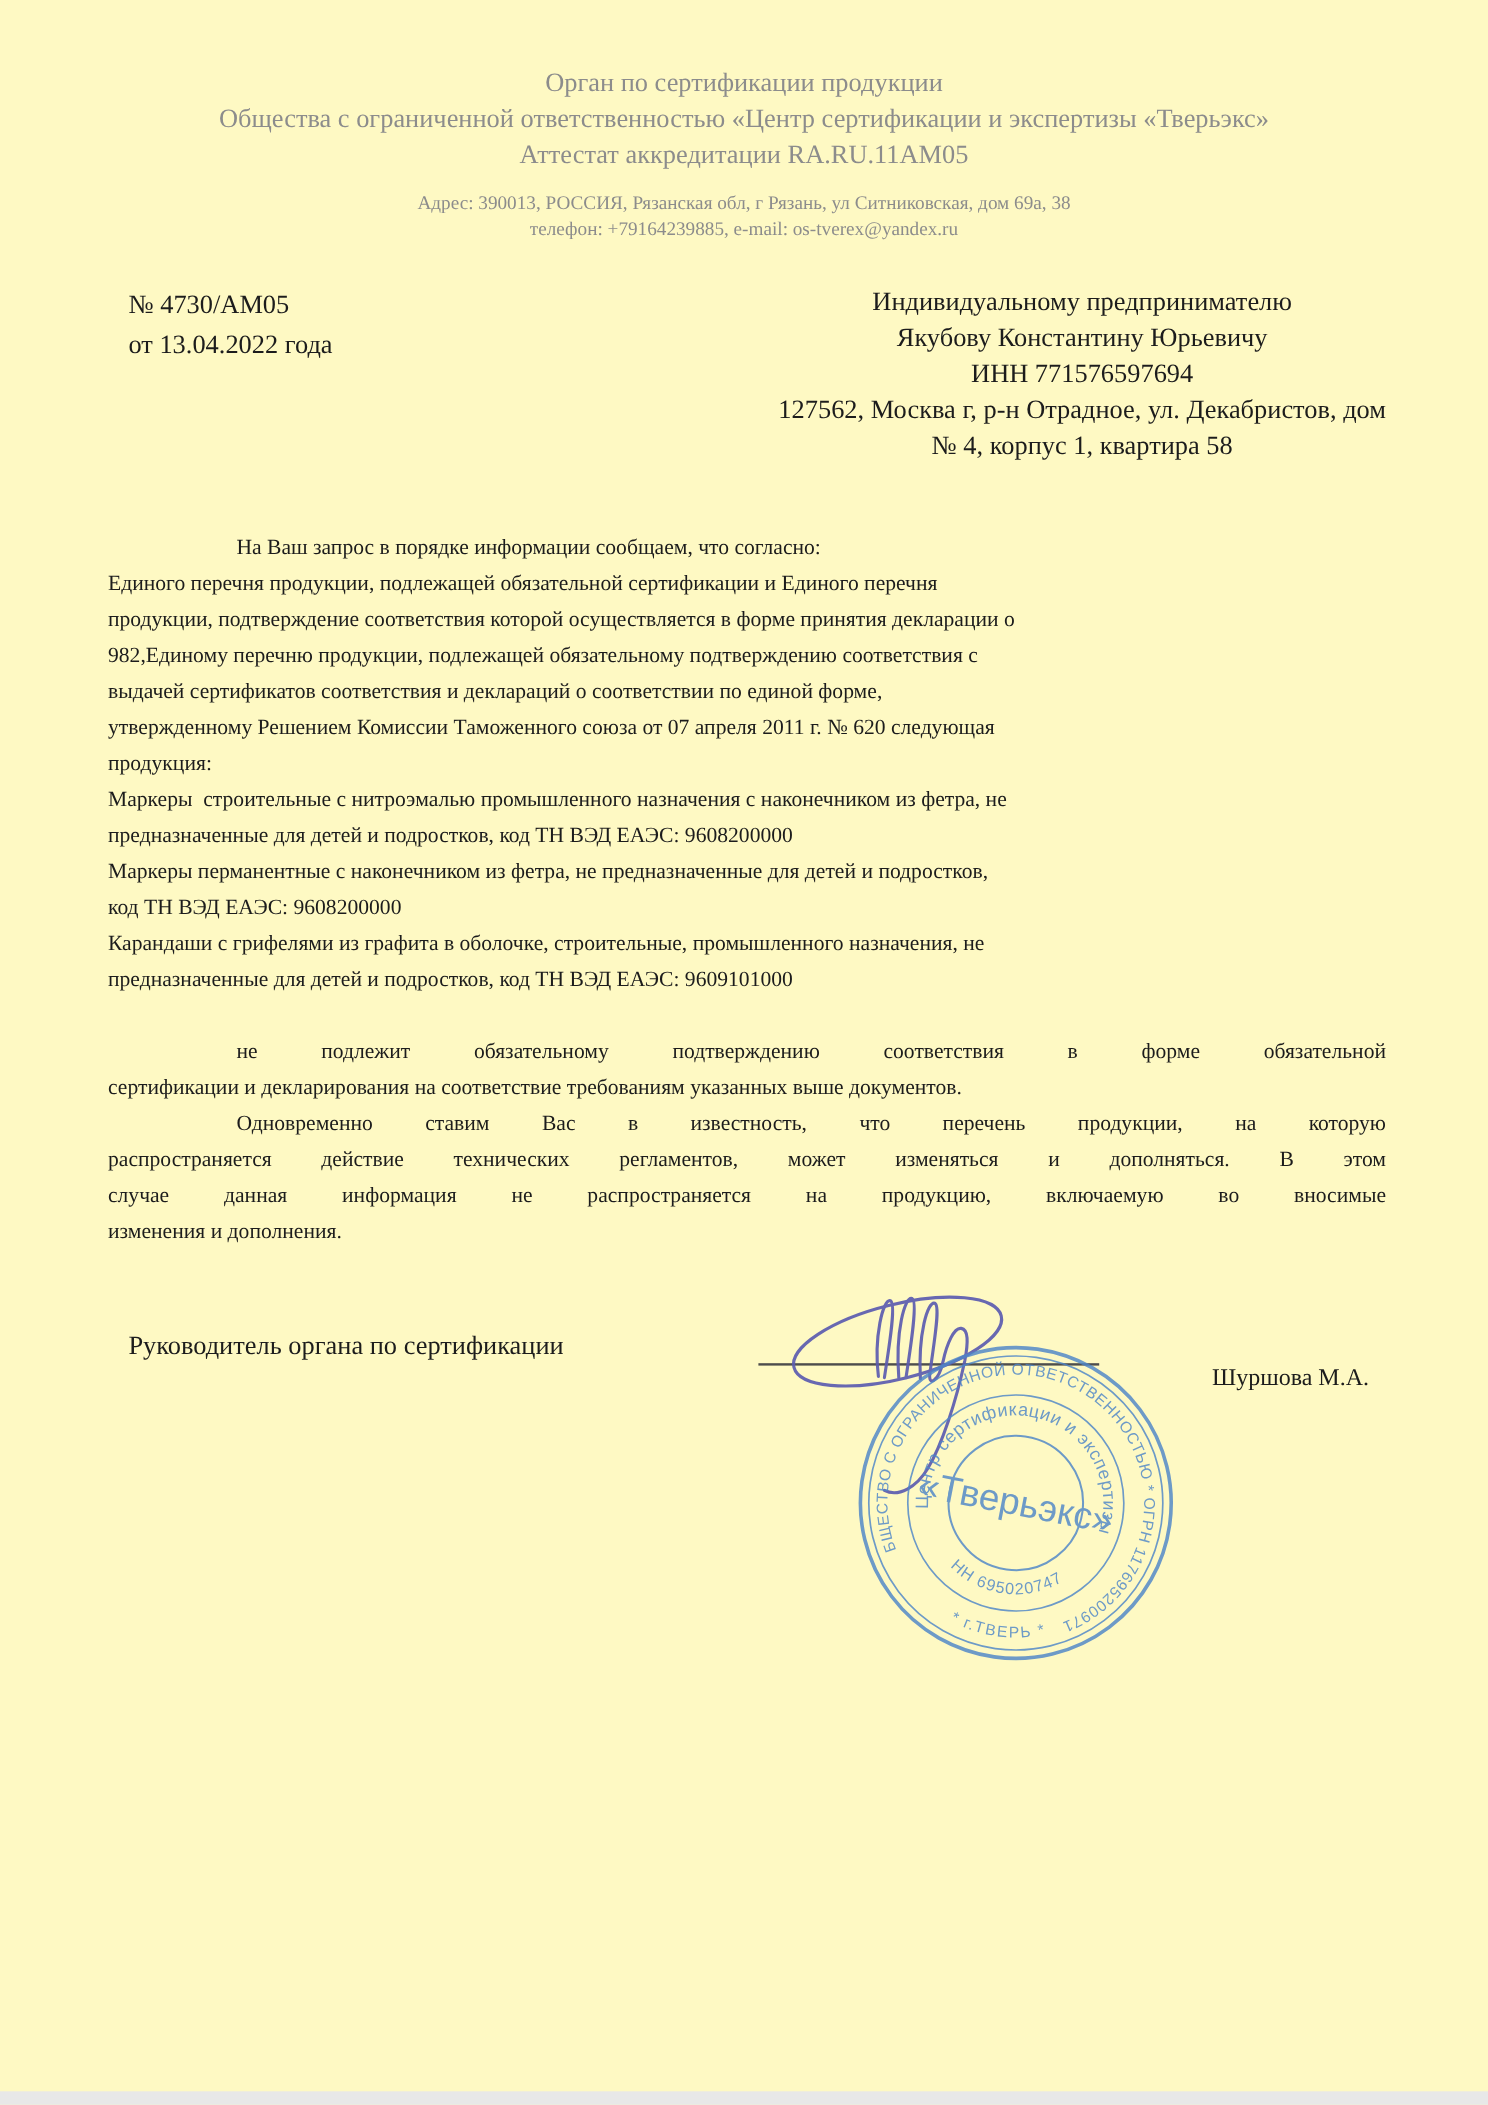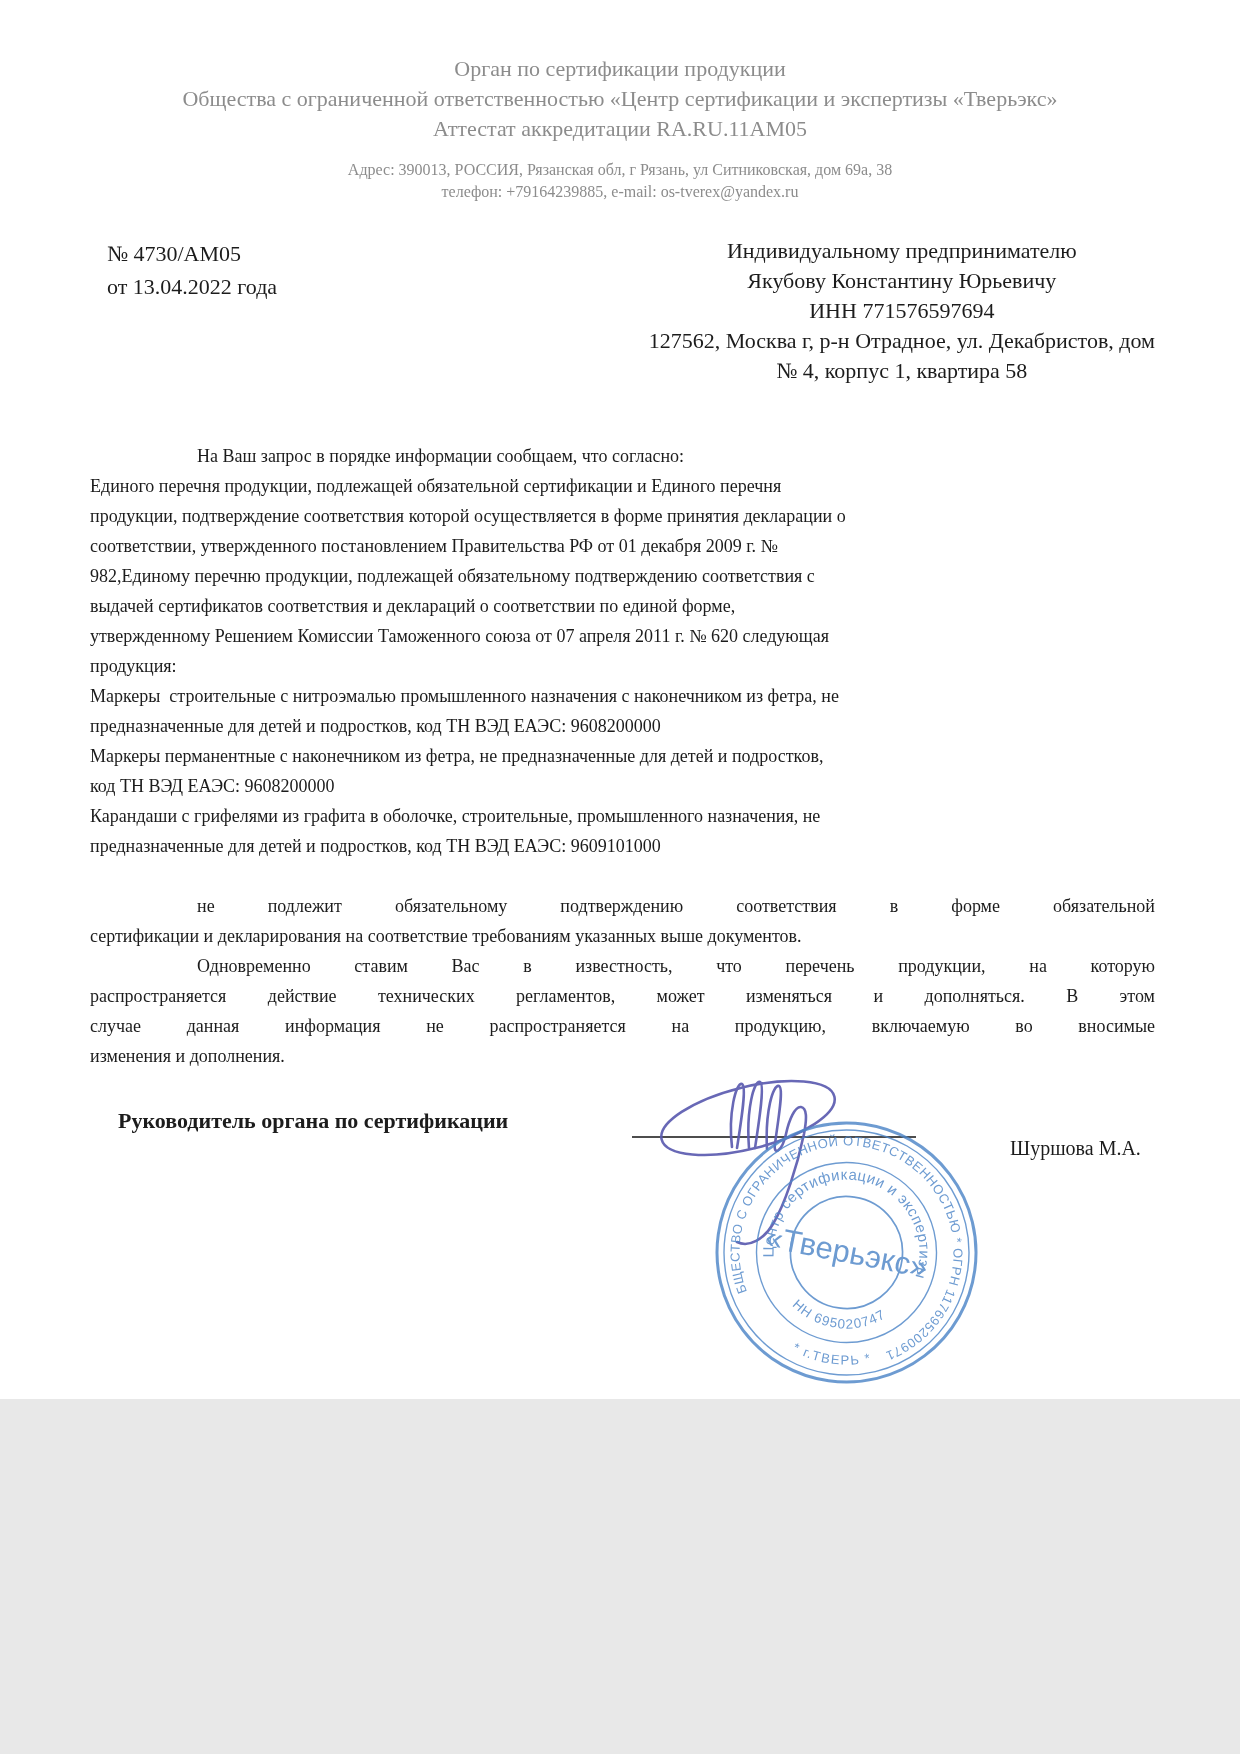--- a/index.html
+++ b/index.html
@@ -1,36 +1,36 @@
 <!DOCTYPE html>
 <html><head>
 <meta charset="utf-8">
 <style>
   html,body{margin:0;padding:0;background:#e8e8e8;}
   .page{
-    position:relative;width:1240px;height:1399px;margin:0 auto;background:#ffffff;
+    position:relative;width:1240px;height:1743px;margin:0 auto;background:#fef9c3;
     font-family:"Liberation Serif","DejaVu Serif",serif;color:#1c1c1c;overflow:hidden;
   }
   
   .org-header{position:absolute;top:54px;left:0;width:1240px;text-align:center;color:#8c8c8c;}
   .org-header .h-main{font-size:22px;line-height:30px;}
   .org-header .h-sub{font-size:16px;line-height:22px;}
   .org-header .h-sub.first{margin-top:15px;}
   
   .ref{position:absolute;left:107px;top:237px;font-size:22px;line-height:33px;}
   
   .recipient{position:absolute;right:85px;top:236px;text-align:center;font-size:22px;line-height:30px;}
   
   .body{position:absolute;left:90px;top:441px;width:1065px;font-size:18px;line-height:30px;}
   .line{white-space:pre;}
   .jline{text-align:justify;text-align-last:justify;white-space:normal;}
   .indent{text-indent:107px;}
   .gap{height:30px;}
   
-  .sig-title{position:absolute;left:118px;top:1106px;font-size:22px;line-height:30px;font-weight:bold;}
+  .sig-title{position:absolute;left:107px;top:1106px;font-size:22px;line-height:30px;}
   .sig-name{position:absolute;left:1010px;top:1106px;font-size:20px;line-height:30px;margin-top:27px;}
   .sig-line{position:absolute;left:632px;top:1136px;width:284px;height:0;border-top:2px solid #4d4d4d;}
   .signature-svg{position:absolute;left:635px;top:1052px;width:230px;height:200px;opacity:.92;}
   .stamp-svg{position:absolute;left:706px;top:1112px;width:281px;height:281px;opacity:.82;}
   .stamp-svg text{font-family:"Liberation Sans","DejaVu Sans",sans-serif;}
 </style>
 </head>
 <body>
 
 <div class="page">
@@ -53,21 +53,20 @@
     <div>Якубову Константину Юрьевичу</div>
     <div>ИНН 771576597694</div>
     <div>127562, Москва г, р-н Отрадное, ул. Декабристов, дом</div>
     <div>№ 4, корпус 1, квартира 58</div>
   </div>
 
   <main class="body">
     <div class="line indent">На Ваш запрос в порядке информации сообщаем, что согласно:</div>
     <div class="line">Единого перечня продукции, подлежащей обязательной сертификации и Единого перечня</div>
     <div class="line">продукции, подтверждение соответствия которой осуществляется в форме принятия декларации о</div>
-    <div class="line">соответствии, утвержденного постановлением Правительства РФ от 01 декабря 2009 г. №</div>
     <div class="line">982,Единому перечню продукции, подлежащей обязательному подтверждению соответствия с</div>
     <div class="line">выдачей сертификатов соответствия и деклараций о соответствии по единой форме,</div>
     <div class="line">утвержденному Решением Комиссии Таможенного союза от 07 апреля 2011 г. № 620 следующая</div>
     <div class="line">продукция:</div>
     <div class="line">Маркеры  строительные с нитроэмалью промышленного назначения с наконечником из фетра, не</div>
     <div class="line">предназначенные для детей и подростков, код ТН ВЭД ЕАЭС: 9608200000</div>
     <div class="line">Маркеры перманентные с наконечником из фетра, не предназначенные для детей и подростков,</div>
     <div class="line">код ТН ВЭД ЕАЭС: 9608200000</div>
     <div class="line">Карандаши с грифелями из графита в оболочке, строительные, промышленного назначения, не</div>
     <div class="line">предназначенные для детей и подростков, код ТН ВЭД ЕАЭС: 9609101000</div>

